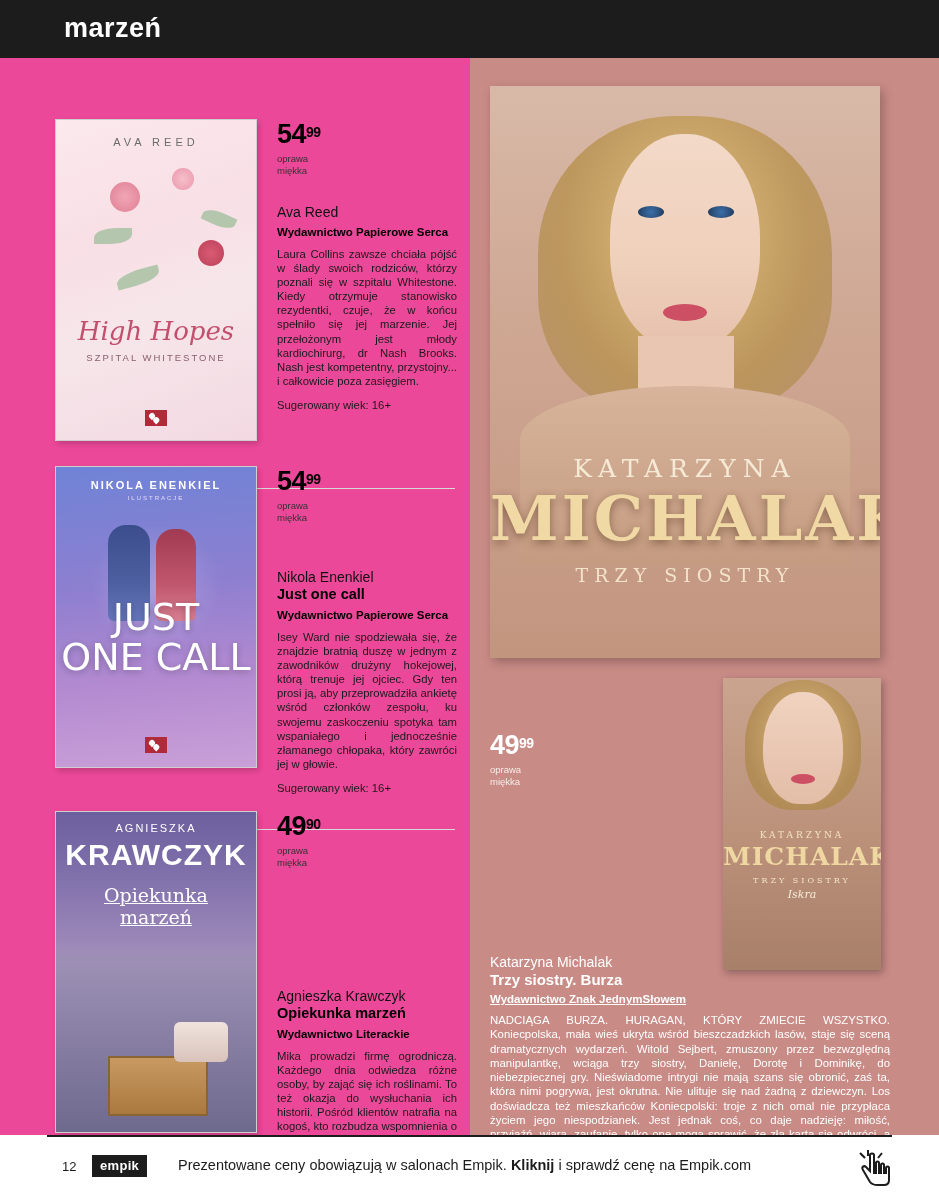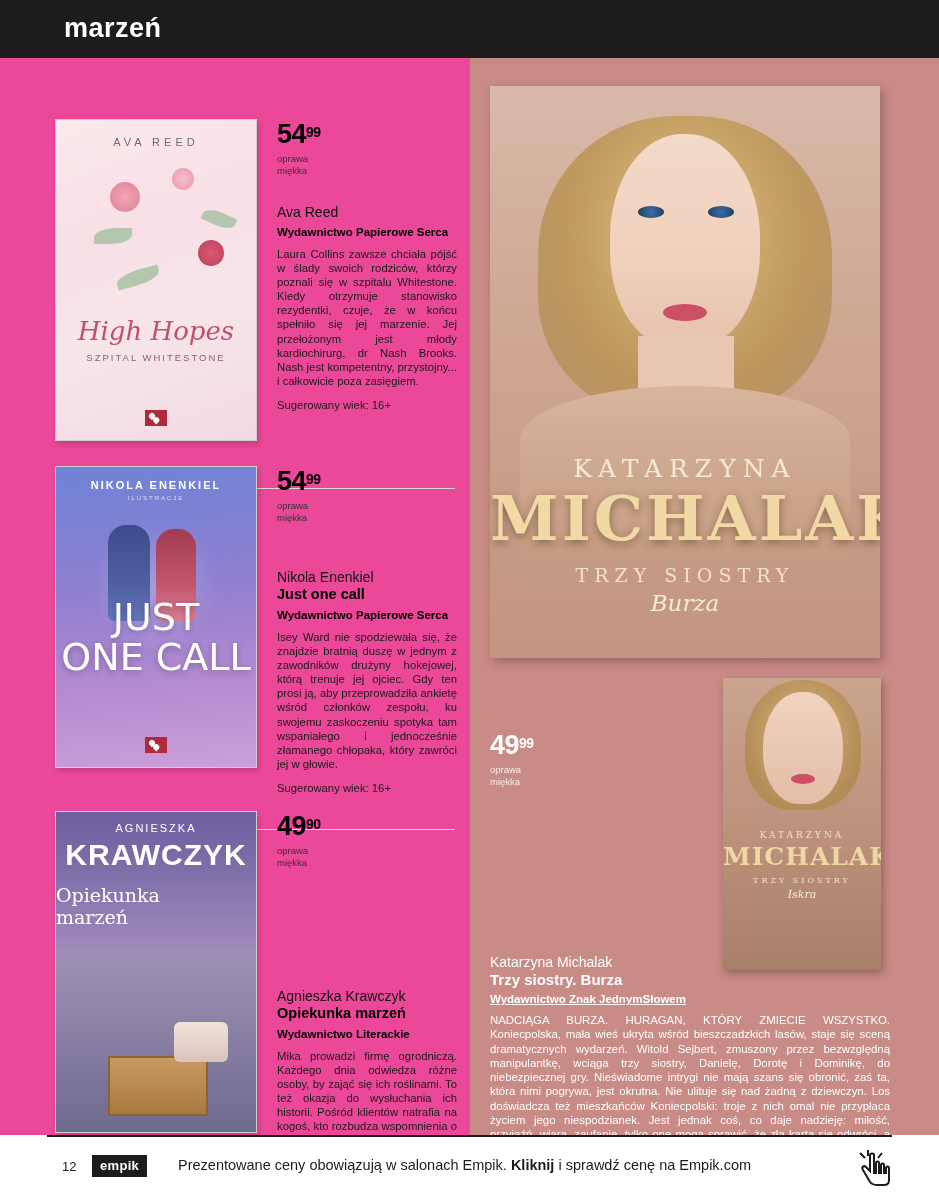--- a/index.html
+++ b/index.html
@@ -165,23 +165,24 @@
   .c3-author {
     position: absolute; left: 0; right: 0; top: 10px;
     text-align: center; color: #ffffff; font-size: 11px; letter-spacing: 2px;
   }
   .c3-name {
     position: absolute; left: 0; right: 0; top: 26px;
     text-align: center; color: #ffffff; font-size: 30px; font-weight: bold; letter-spacing: 1px;
   }
   .c3-title {
     position: absolute; left: 0; right: 0; top: 72px;
-    color: #ffffff; font-size: 19px;
+    text-align: center; color: #ffffff; font-size: 19px;
     font-family: "DejaVu Serif", serif;
     line-height: 22px;
+    text-decoration: underline;
   }
   .c3-photo {
     position: absolute; left: 0; right: 0; bottom: 0; height: 190px;
     background: linear-gradient(180deg, rgba(150,135,170,0) 0%, #9c8fb4 12%, #6e6a8e 100%);
   }
   .c3-crate {
     position: absolute; left: 52px; bottom: 16px; width: 96px; height: 56px;
     background: linear-gradient(180deg,#c89a62,#a9793f);
     border: 2px solid #8a6432;
   }
@@ -469,21 +470,20 @@
     <div class="f-hair2"></div>
     <div class="f-face"></div>
     <div class="f-eye f-eyeL"></div>
     <div class="f-eye f-eyeR"></div>
     <div class="f-lips"></div>
     <div class="f-neck"></div>
     <div class="f-sweater"></div>
     <div class="f-author">KATARZYNA</div>
     <div class="f-name">MICHALAK</div>
     <div class="f-series">TRZY SIOSTRY</div>
-    <div class="f-vol">Burza</div>
   </div>
 
   <div class="small-cover">
     <div class="sc-hair"></div>
     <div class="sc-face"></div>
     <div class="sc-lips"></div>
     <div class="sc-author">KATARZYNA</div>
     <div class="sc-name">MICHALAK</div>
     <div class="sc-series">TRZY SIOSTRY</div>
     <div class="sc-vol">Iskra</div>

